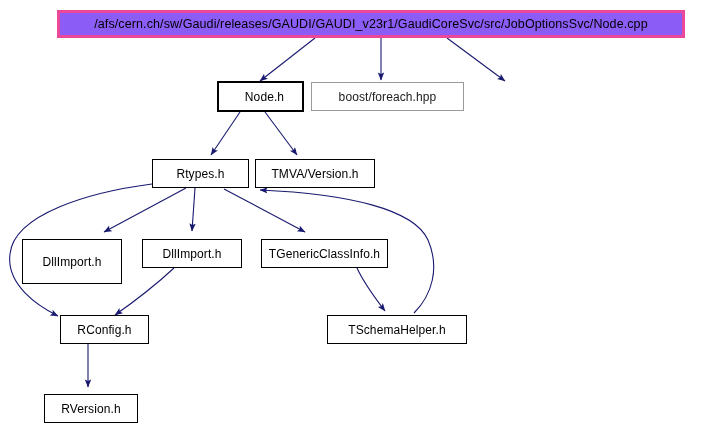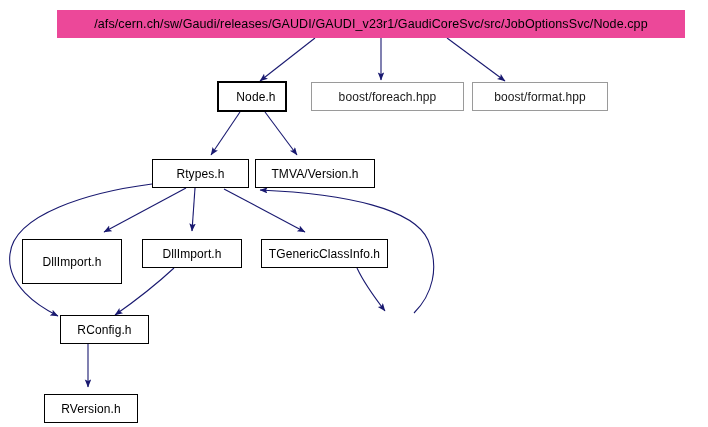--- a/index.html
+++ b/index.html
@@ -31,22 +31,22 @@
     justify-content: center;
     white-space: nowrap;
     color: #000000;
     background: #ffffff;
     border: 1px solid #000000;
     font-size: 12px;
     line-height: 1;
     letter-spacing: 0.1px;
   }
   .node.root-node {
-    background: #ec4899;
-    border: 5px solid #ec4899;
+    background: #8b5cf6;
+    border: 3px solid #ec4899;
     font-size: 12.5px;
   }
   .node.current-node {
     border-width: 2px;
   }
   .node.external-node {
     border: 1px solid #9a9a9a;
     color: #1a1a1a;
   }
 </style>
@@ -86,34 +86,34 @@
       <path d="M 357,268 C 363,281 375,298 385,311"></path>
 
       <path d="M 414,313 C 432,295 440,268 428,240 C 414,209 348,194 260,190"></path>
 
       <path d="M 88,344 L 88,387"></path>
     </g>
   </svg>
 
   <div class="node root-node" style="left:57px; top:10px; width:628px; height:28px;">/afs/cern.ch/sw/Gaudi/releases/GAUDI/GAUDI_v23r1/GaudiCoreSvc/src/JobOptionsSvc/Node.cpp</div>
 
-  <div class="node current-node" style="left:217px; top:81px; width:70px; height:31px;padding-left:8px;">Node.h</div>
+  <div class="node current-node" style="left:217px; top:81px; width:87px; height:31px;padding-left:8px;">Node.h</div>
 
   <div class="node external-node" style="left:311px; top:82px; width:153px; height:29px;">boost/foreach.hpp</div>
 
-  <div class="node external-node" style="left:472px; top:82px; width:136px; height:29px;">boost/format.hpp</div>
 
   <div class="node" style="left:255px; top:159px; width:120px; height:29px;">TMVA/Version.h</div>
 
   <div class="node" style="left:152px; top:159px; width:97px; height:29px;">Rtypes.h</div>
 
   <div class="node" style="left:22px; top:239px; width:100px; height:45px;">DllImport.h</div>
 
   <div class="node" style="left:142px; top:239px; width:100px; height:29px;">DllImport.h</div>
 
   <div class="node" style="left:261px; top:239px; width:127px; height:29px;">TGenericClassInfo.h</div>
 
   <div class="node" style="left:60px; top:315px; width:89px; height:29px;">RConfig.h</div>
 
+  <div class="node" style="left:327px; top:315px; width:140px; height:29px;">TSchemaHelper.h</div>
 
   <div class="node" style="left:44px; top:394px; width:94px; height:29px;">RVersion.h</div>
 
 </div>
 
 </body></html>

